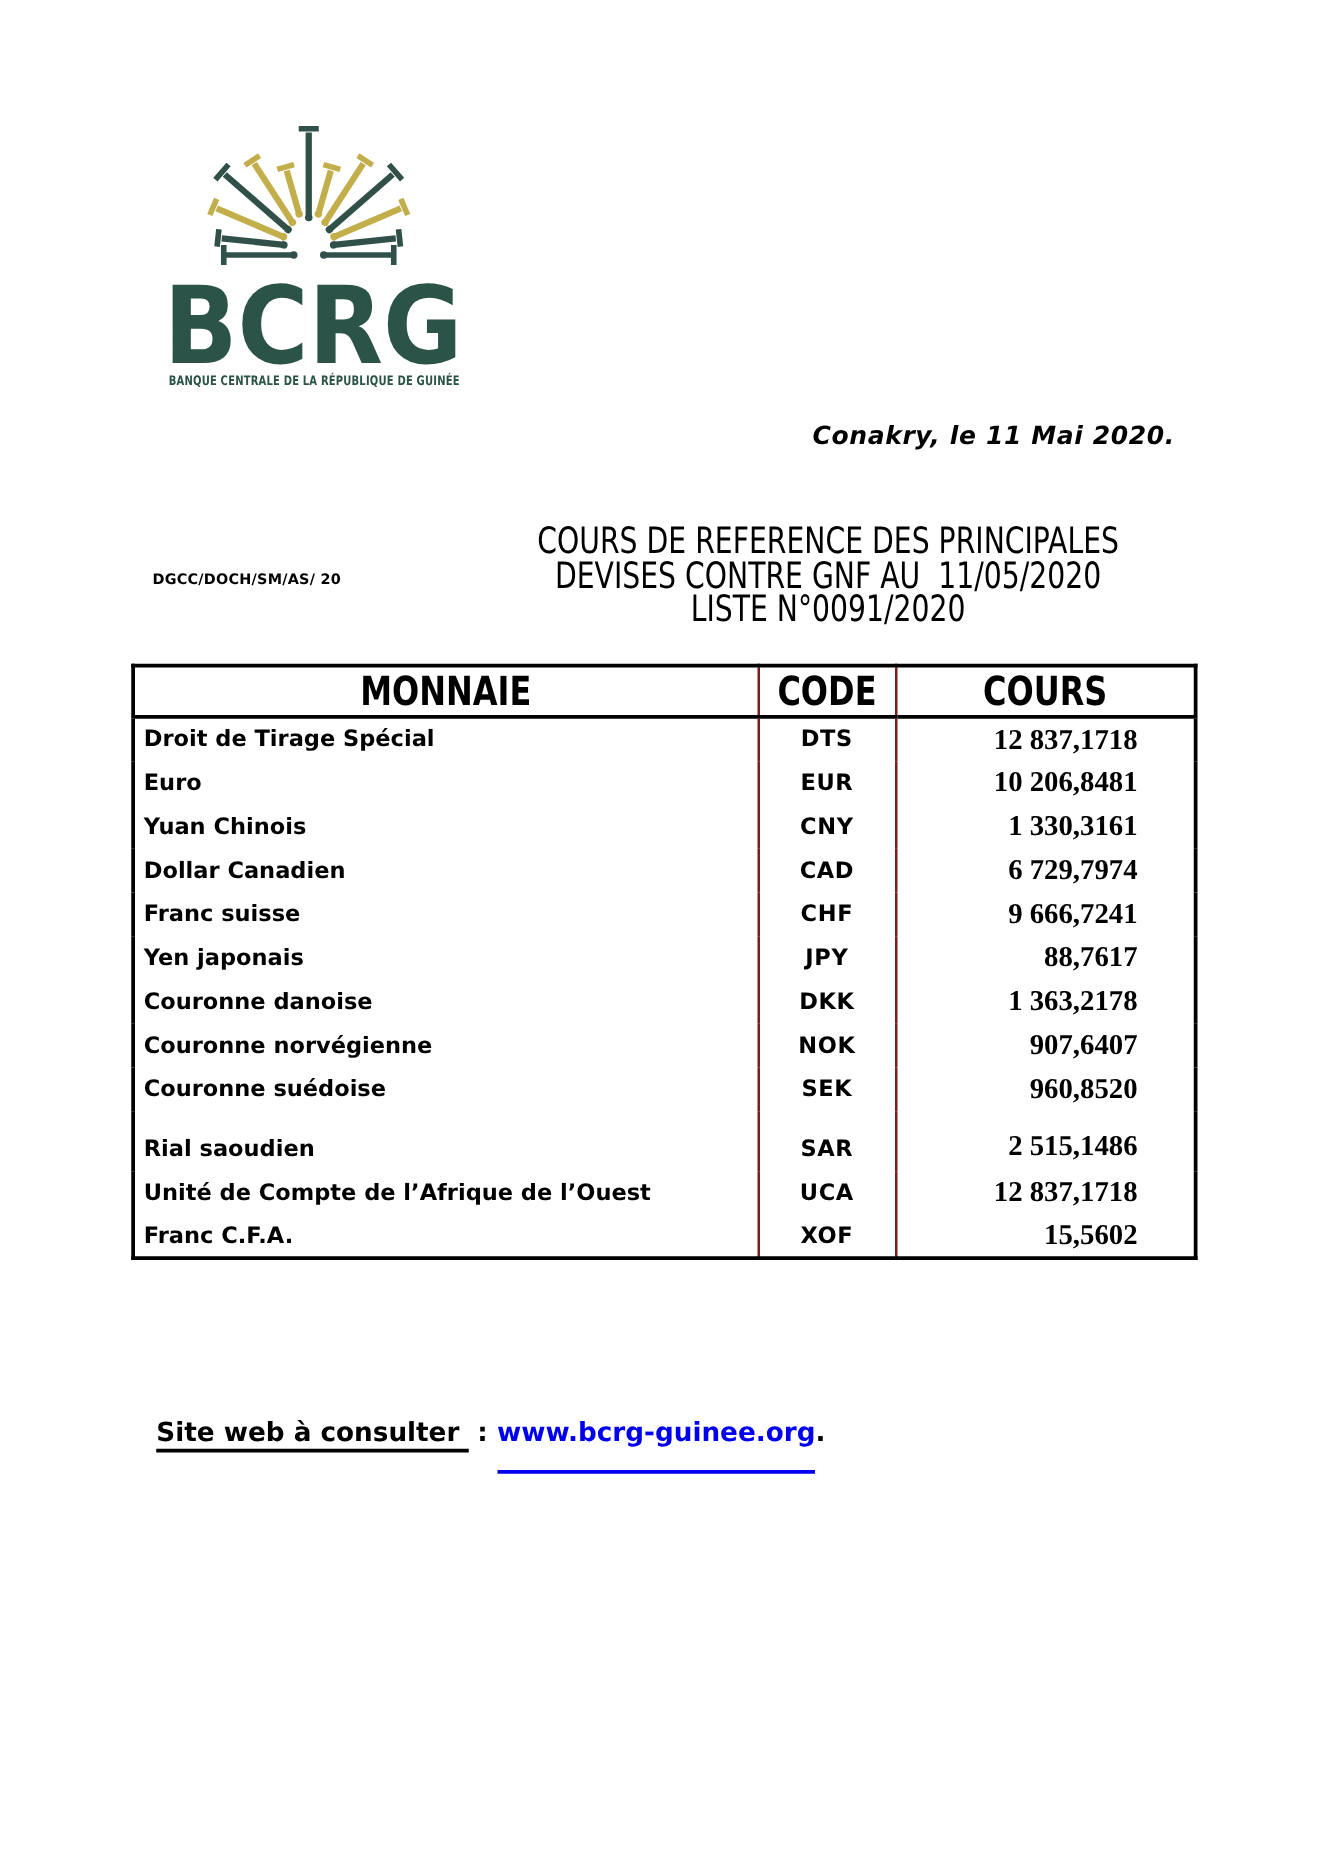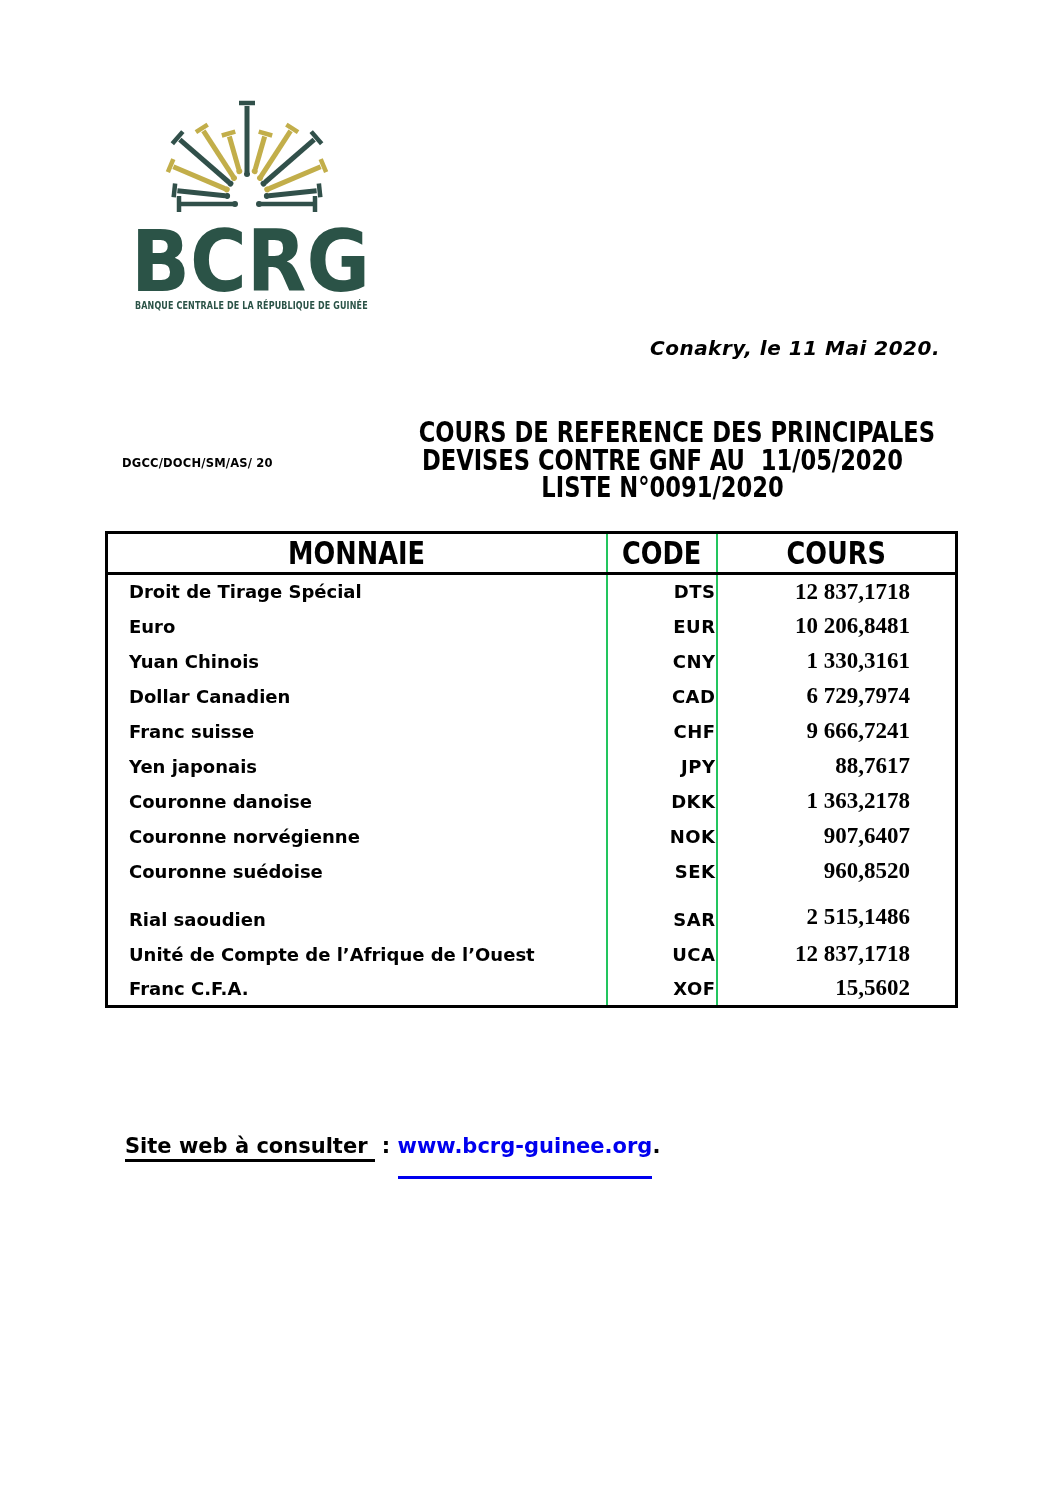--- a/index.html
+++ b/index.html
@@ -26,43 +26,43 @@
     font-size:20px; font-weight:bold; font-style:italic; letter-spacing:0.5px;
   }
   
   .reference {
     position:absolute; left:122px; top:456px;
     font-size:11.5px; font-weight:bold; letter-spacing:0.2px;
   }
   
   .doc-title {
     position:absolute; left:350px; top:419px; width:625px; text-align:center;
-    font-size:29px; font-weight:bold; line-height:27.5px;
+    font-size:29px; font-weight:normal; line-height:27.5px;
   }
   .doc-title .line { transform:scaleX(0.78); white-space:pre; }
   
   table.rates {
     position:absolute; left:105px; top:531px; width:850px;
     border-collapse:collapse; table-layout:fixed;
     border:3px solid #000;
   }
   .rates col.c1 { width:500px; } .rates col.c2 { width:110px; } .rates col.c3 { width:240px; }
   .rates th {
     height:39px; border-bottom:3px solid #000; vertical-align:middle;
     font-size:32px; font-weight:bold; text-align:center; padding:0;margin-top:28px;
   }
   .rates th .hcond { display:inline-block; transform:scaleX(0.8); white-space:nowrap; }
-  .rates th + th, .rates td + td { border-left:2px solid #22c55e; }
+  .rates th + th, .rates td + td { border-left:2px solid #7f1d1d; }
   .rates td { height:35px; vertical-align:middle; }
   .rates tr.gap td { height:48px; vertical-align:bottom; padding-bottom:7px; }
   .rates td.c-name {
-    font-size:18px; font-weight:bold; padding-left:21px; white-space:nowrap;
+    font-size:18px; font-weight:bold; padding-left:7px; white-space:nowrap;
   }
   .rates td.c-code {
-    font-size:18px; font-weight:bold; text-align:right; letter-spacing:0.5px;
+    font-size:18px; font-weight:bold; text-align:center; letter-spacing:0.5px;
   }
   .rates td.c-cours {
     font-family:"Liberation Serif","DejaVu Serif",serif;
     font-size:23px; font-weight:bold; text-align:right; padding-right:45px; white-space:nowrap;
   }
   
   .site-note { position:absolute; left:125px; top:1134px; font-size:21px; font-weight:bold; }
   .site-note .f-label { border-bottom:3px solid #000; padding-right:7px; padding-bottom:1px;margin-top:46px; }
   .site-note .f-sep { white-space:pre; }
   .site-note a.f-link {

